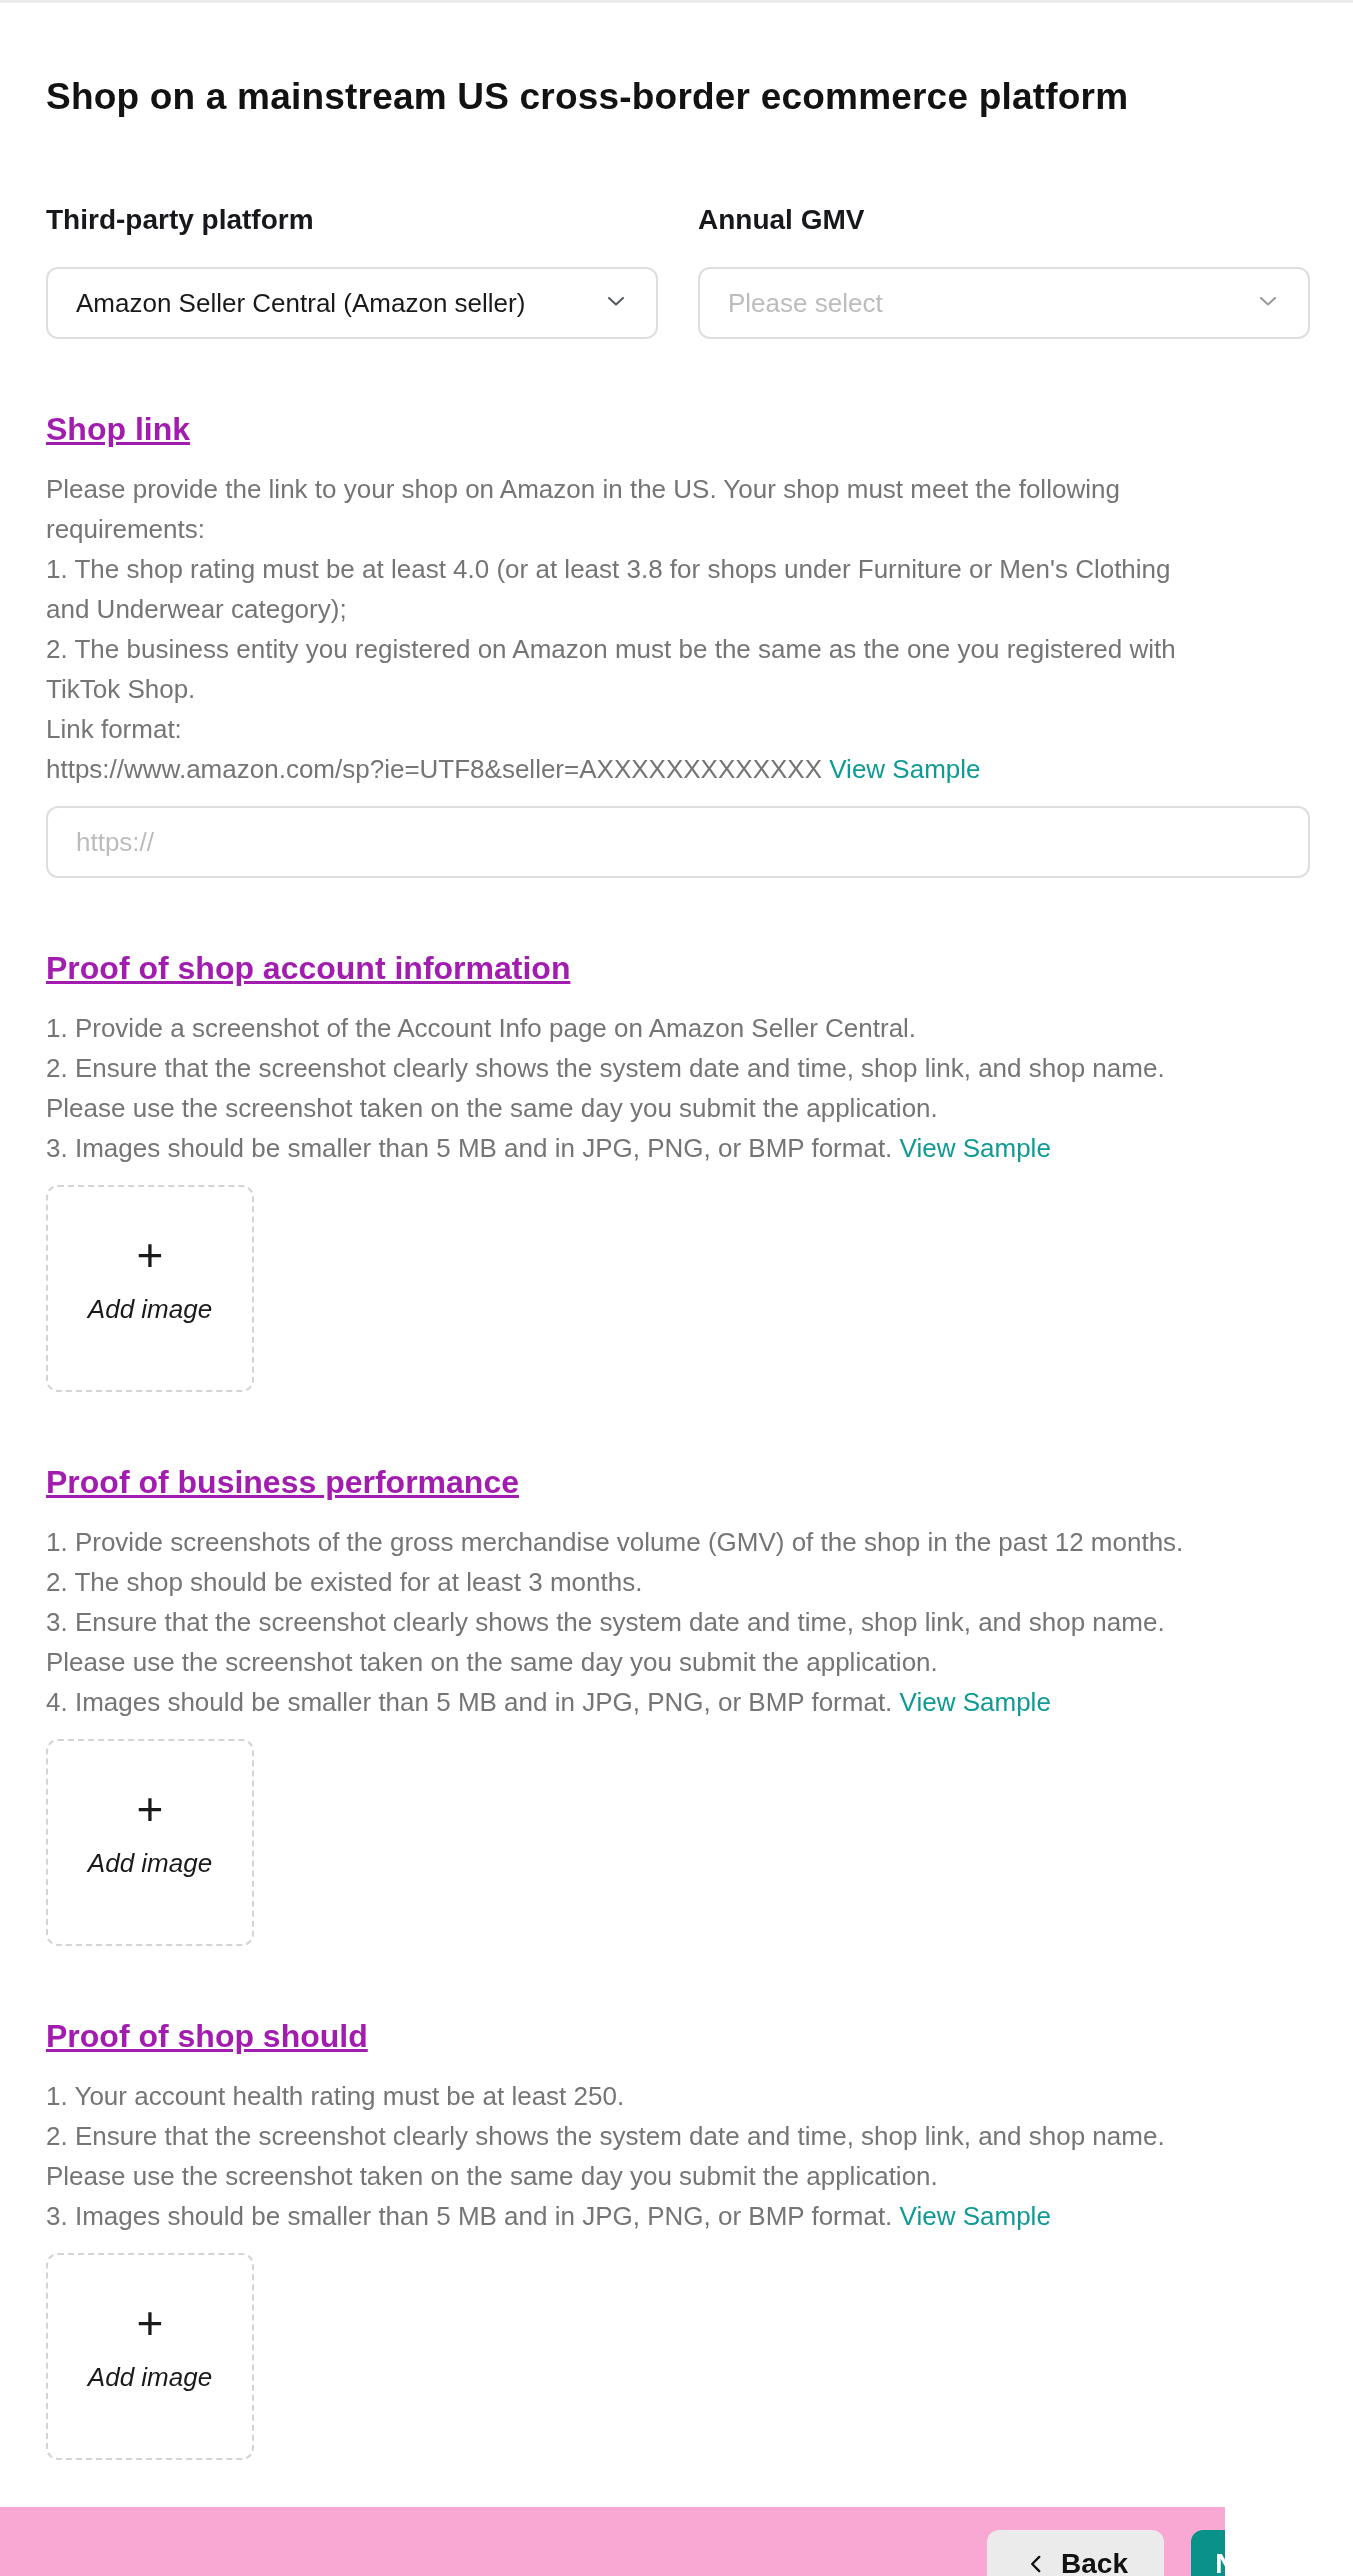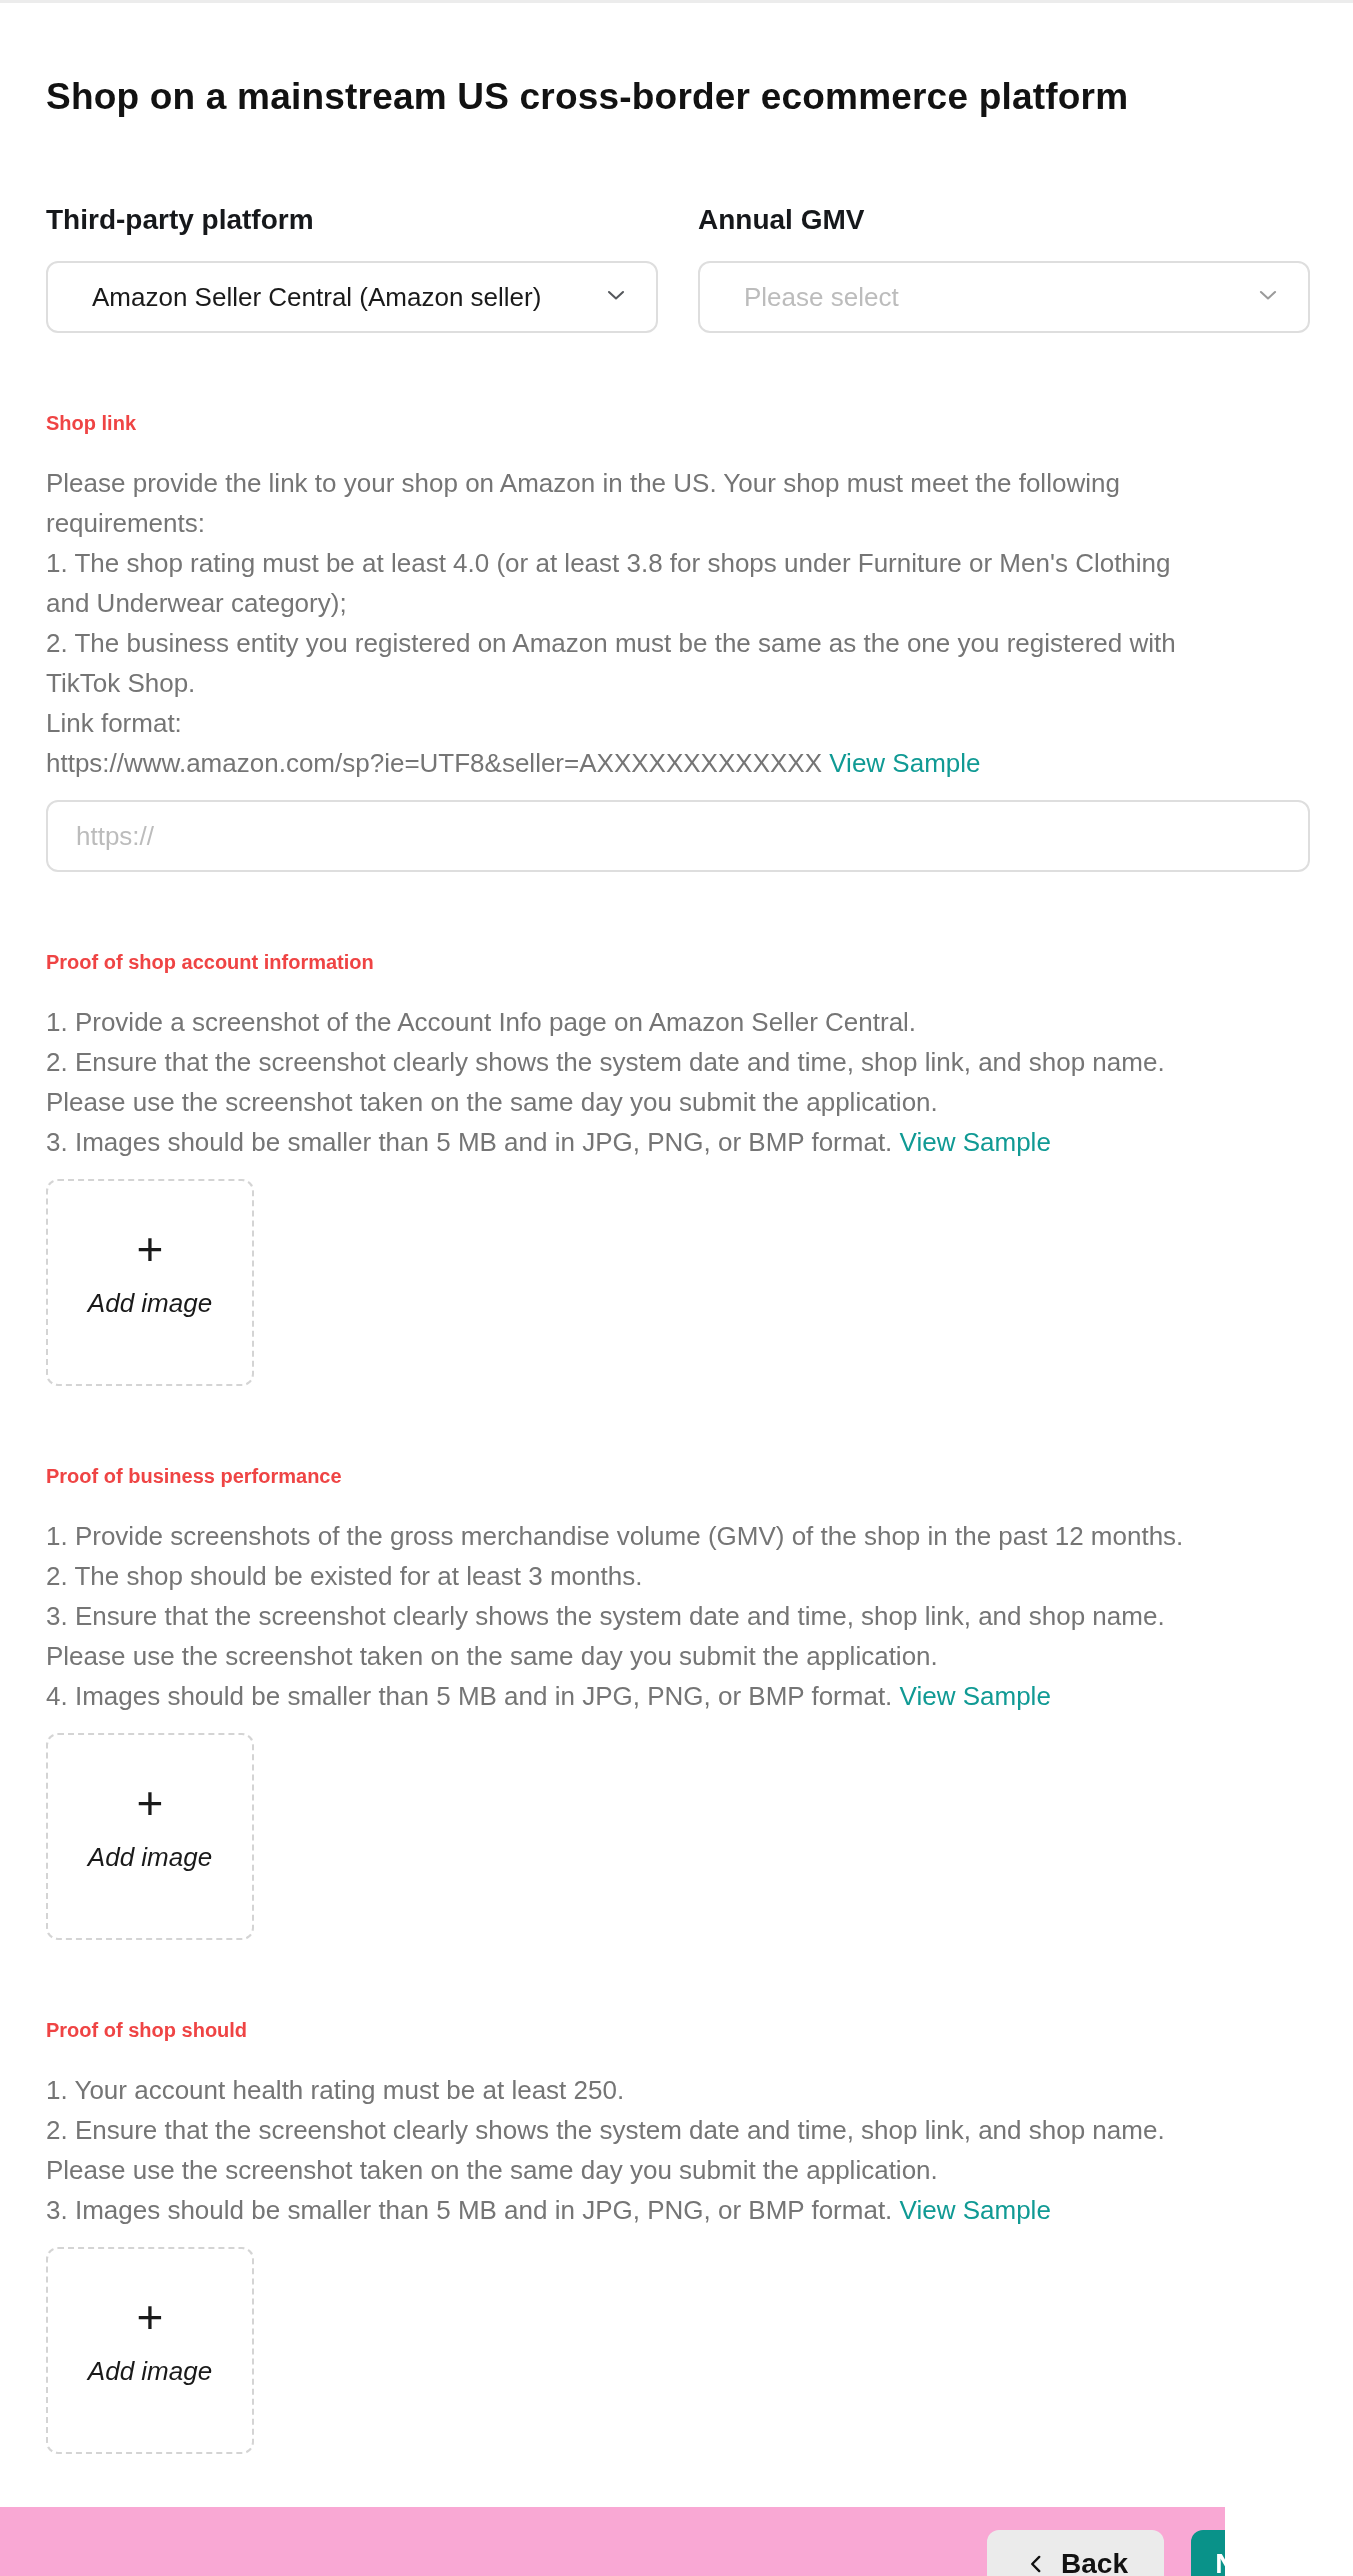--- a/index.html
+++ b/index.html
@@ -29,40 +29,41 @@
     align-items: flex-end;
   }
   .field { flex: 1 1 0; }
   .field-label {
     font-size: 28px;
     font-weight: 700;
     line-height: 36px;
     color: #16181b;
   }
   .select {
-    margin-top: 23px;
+    margin-top: 29px;
     height: 72px;
     border: 2px solid #dedede;
     border-radius: 12px;
     display: flex;
     align-items: center;
     justify-content: space-between;
-    padding: 0 26px 0 44px;
+    padding: 0 26px 0 28px;
     background: #fff;
     cursor: pointer;
   }
   .select-value { font-size: 26px; color: #1a1a1a; }
   .select-placeholder { font-size: 26px; color: #bcbcbc; }
   .chev { flex: 0 0 auto; }
 
   .section-heading {
-    font-size: 20px;
+    font-size: 32px;
     font-weight: 700;
     line-height: 36px;
-    color: #ef4444;
+    color: #a21caf;
+    text-decoration: underline;
   }
   .mt-section { margin-top: 72px; }
 
   .para { margin-top: 22px; }
   .line {
     font-size: 26px;
     line-height: 40px;
     color: #757575;
   }
   .link {

